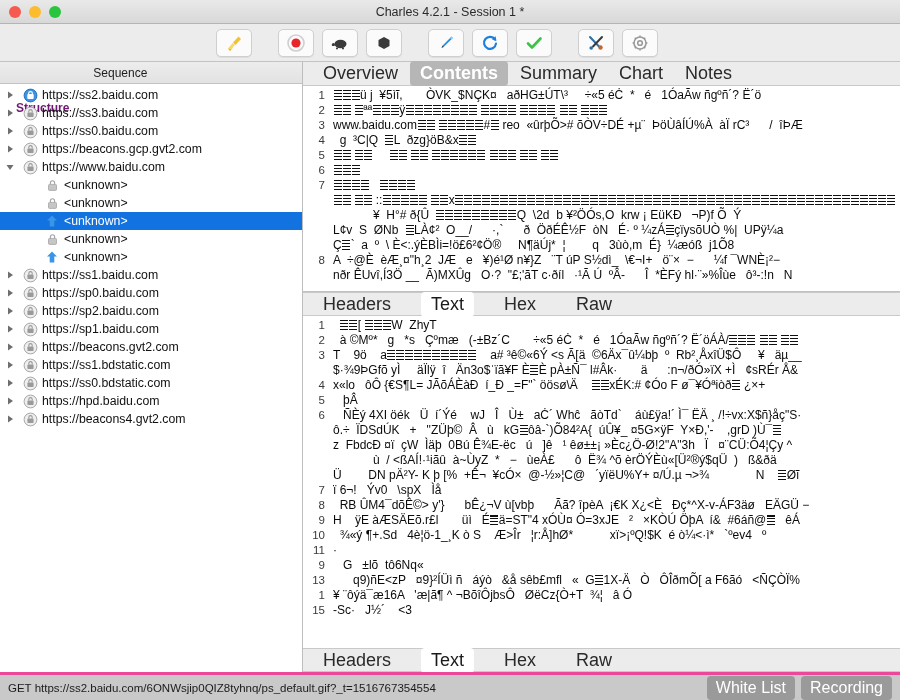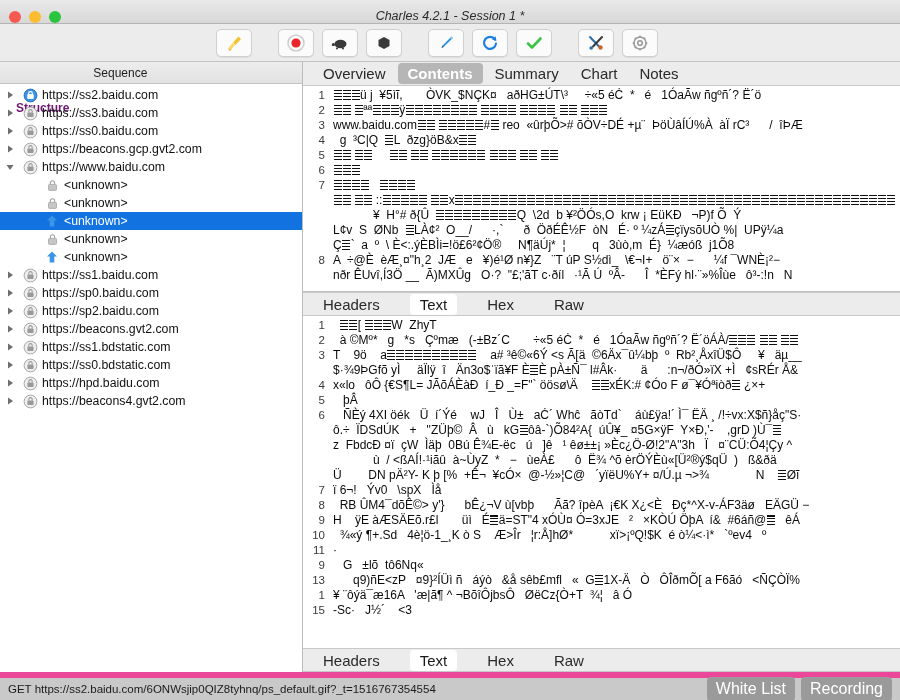--- a/index.html
+++ b/index.html
@@ -15,23 +15,22 @@
     position: relative;
     display: flex; flex-direction: column;
     background: #ececec;
   }
 
   
   .titlebar {
     height: 24px; flex: 0 0 24px;
     background: linear-gradient(#e9e9e9, #d8d8d8);
     border-bottom: 1px solid #b4b4b4;
-    display: flex; align-items: flex-end;
+    display: flex; align-items: center;
     position: relative;
-    font-style: italic;
   }
   .lights { display: flex; gap: 8px; padding-left: 9px; }
   .light { width: 12px; height: 12px; border-radius: 50%; }
   .light.red { background: #f6594f; }
   .light.yellow { background: #fbbd2e; }
   .light.green { background: #2ac53f; }
   .win-title {
     position: absolute; left: 0; right: 0; text-align: center;
     font-size: 12.5px; color: #2b2b2b;
   }
@@ -96,21 +95,21 @@
   
   .right { flex: 1 1 auto; display: flex; flex-direction: column; min-width: 0; background: #fff; }
   .tabbar {
     height: 24px; flex: 0 0 24px;
     background: #ececec;
     display: flex; align-items: center;
     padding-left: 10px; gap: 2px;
     border-bottom: 1px solid #c9c9c9;
   }
   .tab {
-    font-size: 15px; color: #2a2a2a;
+    font-size: 18px; color: #2a2a2a;
     padding: 2px 10px; border-radius: 4px;
   }
   .tab.active { background: #b6b6b6; color: #ffffff; font-weight: bold; }
   .tabbar.sub { background: #ececec; border-top: 1px solid #c9c9c9; gap: 20px; }
   .tabbar.sub .tab.active { background: #ffffff; color: #1a1a1a; font-weight: normal; }
 
   .codepane {
     flex: 1 1 auto; min-height: 0; overflow: hidden;
     background: #ffffff;
     display: flex;
@@ -139,21 +138,21 @@
       to bottom, #101010 0, #101010 1.5px, #ffffff 1.5px, #ffffff 3px);
     margin: 0 0.5px;
   }
 
   .hsplit { height: 1px; background: #c0c0c0; flex: 0 0 1px; }
 
   
   .statusbar {
     height: 28px; flex: 0 0 28px;
     background: #c9c9c9;
-    border-top: 6px solid #ec4899;
+    border-top: 3px solid #ec4899;
     display: flex; align-items: center;
     padding: 0 8px;
   }
   .status-text { font-size: 11.5px; color: #1b1b1b; flex: 1 1 auto; white-space: nowrap; overflow: hidden; }
   .pill {
     font-size: 16px; color: #ffffff;
     background: #9a9a9a; border-radius: 4px;
     padding: 3px 9px; margin-left: 6px;
   }
 </style>
@@ -448,20 +447,35 @@
                 <polygon points="3,1.5 8,5 3,8.5" fill="#6e6e6e"></polygon>
               </svg>
             </div>
             <div class="ico">
               <svg width="15" height="15" viewBox="0 0 15 15">
                 <circle cx="7.5" cy="7.5" r="6.4" fill="#efefef" stroke="#a8a8a8" stroke-width="1"></circle>
                 <rect x="4.4" y="6.6" width="6.2" height="4.4" rx="0.8" fill="#9a9a9a"></rect>
                 <path d="M5.8 6.6 v-1.3 a1.7 1.7 0 0 1 3.4 0 v1.3" fill="none" stroke="#9a9a9a" stroke-width="1.1"></path>
               </svg>
             </div>
+            <div class="label">https://sp1.baidu.com</div>
+          </div>
+          <div class="row">
+            <div class="tw">
+              <svg width="10" height="10" viewBox="0 0 10 10">
+                <polygon points="3,1.5 8,5 3,8.5" fill="#6e6e6e"></polygon>
+              </svg>
+            </div>
+            <div class="ico">
+              <svg width="15" height="15" viewBox="0 0 15 15">
+                <circle cx="7.5" cy="7.5" r="6.4" fill="#efefef" stroke="#a8a8a8" stroke-width="1"></circle>
+                <rect x="4.4" y="6.6" width="6.2" height="4.4" rx="0.8" fill="#9a9a9a"></rect>
+                <path d="M5.8 6.6 v-1.3 a1.7 1.7 0 0 1 3.4 0 v1.3" fill="none" stroke="#9a9a9a" stroke-width="1.1"></path>
+              </svg>
+            </div>
             <div class="label">https://beacons.gvt2.com</div>
           </div>
           <div class="row">
             <div class="tw">
               <svg width="10" height="10" viewBox="0 0 10 10">
                 <polygon points="3,1.5 8,5 3,8.5" fill="#6e6e6e"></polygon>
               </svg>
             </div>
             <div class="ico">
               <svg width="15" height="15" viewBox="0 0 15 15">

